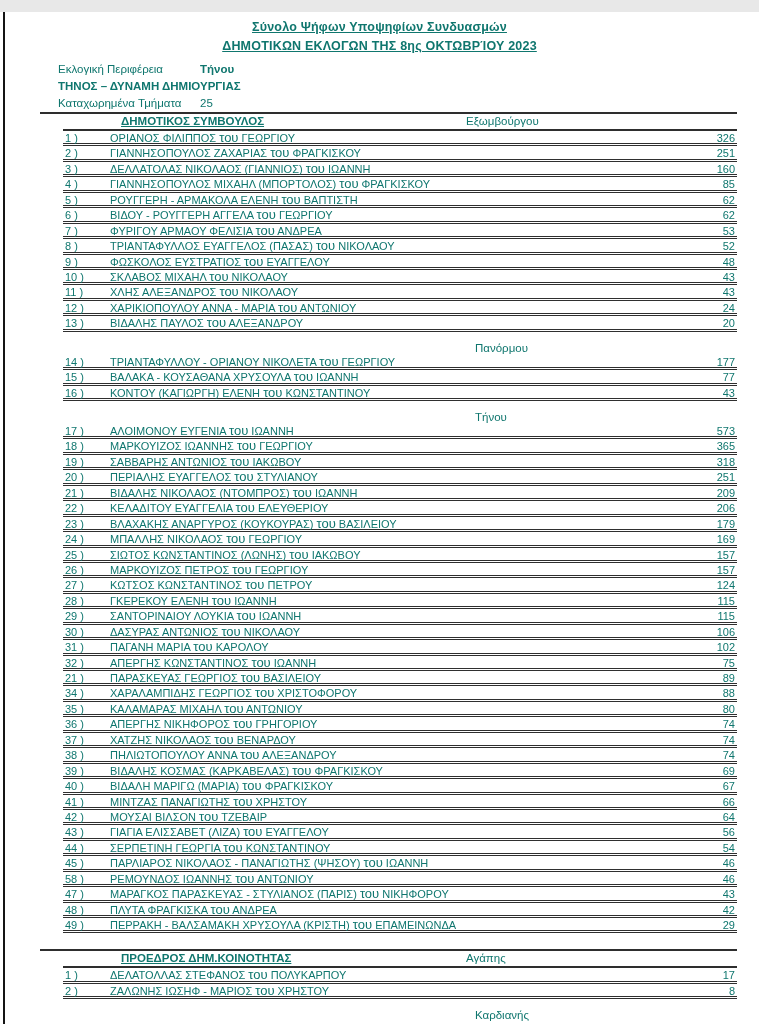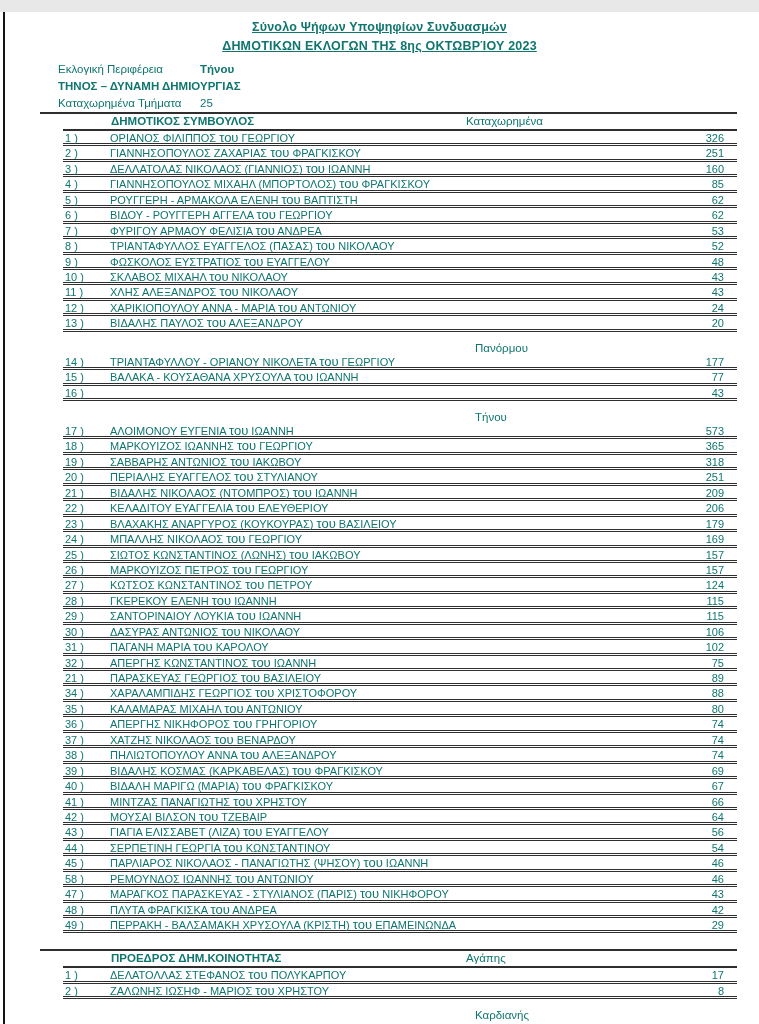--- a/index.html
+++ b/index.html
@@ -24,33 +24,33 @@
 
   .office-section + .office-section{margin-top:16px;}
   .office-header{
     position:relative;height:17px;line-height:16px;font-size:11.5px;
     border-bottom:2px solid #2e2e2e;
   }
   .office-header::before{
     content:"";position:absolute;top:0;left:-23px;right:0;height:0;
     border-top:2px solid #2e2e2e;
   }
-  .office-title{position:absolute;left:48px;top:1px;font-weight:bold;}
+  .office-title{position:absolute;left:58px;top:1px;font-weight:bold;text-decoration:underline;}
   .office-district{position:absolute;left:403px;top:1px;}
 
   .sub-district{position:relative;height:14px;margin-top:9px;font-size:11.5px;line-height:14px;}
   .sub-district span{position:absolute;left:412px;}
 
   .crow{
     box-sizing:border-box;position:relative;height:15.45px;
     border-bottom:3px double #2f2f2f;font-size:11px;line-height:12.5px;
   }
   .crow .num{position:absolute;left:2px;top:1px;}
   .crow .nm{position:absolute;left:47px;top:1px;white-space:nowrap;}
-  .crow .votes{position:absolute;right:13px;top:1px;text-align:center;}
+  .crow .votes{position:absolute;right:2px;top:1px;text-align:center;}
   .tou{font-size:13px;}
 </style>
 </head>
 <body>
 
 <div class="doc">
   <div class="page-edge"></div>
 
   <div class="titles">
     <div class="title">Σύνολο Ψήφων Υποψηφίων Συνδυασμών</div>
@@ -68,21 +68,21 @@
     <div class="meta-row">
       <span class="meta-label">Καταχωρημένα Τμήματα</span>
       <span class="meta-value">25</span>
     </div>
   </div>
 
   <div class="table">
       <div class="office-section">
         <div class="office-header">
           <span class="office-title">ΔΗΜΟΤΙΚΟΣ ΣΥΜΒΟΥΛΟΣ</span>
-          <span class="office-district">Καταχωρημένα</span>
+          <span class="office-district">Εξωμβούργου</span>
         </div>
         <div class="crow">
           <span class="num">1 )</span>
           <span class="nm">ΟΡΙΑΝΟΣ ΦΙΛΙΠΠΟΣ <span class="tou">του</span> ΓΕΩΡΓΙΟΥ</span>
           <span class="votes">326</span>
         </div>
         <div class="crow">
           <span class="num">2 )</span>
           <span class="nm">ΓΙΑΝΝΗΣΟΠΟΥΛΟΣ ΖΑΧΑΡΙΑΣ <span class="tou">του</span> ΦΡΑΓΚΙΣΚΟΥ</span>
           <span class="votes">251</span>
@@ -150,20 +150,21 @@
           <span class="nm">ΤΡΙΑΝΤΑΦΥΛΛΟΥ - ΟΡΙΑΝΟΥ ΝΙΚΟΛΕΤΑ <span class="tou">του</span> ΓΕΩΡΓΙΟΥ</span>
           <span class="votes">177</span>
         </div>
         <div class="crow">
           <span class="num">15 )</span>
           <span class="nm">ΒΑΛΑΚΑ - ΚΟΥΣΑΘΑΝΑ ΧΡΥΣΟΥΛΑ <span class="tou">του</span> ΙΩΑΝΝΗ</span>
           <span class="votes">77</span>
         </div>
         <div class="crow">
           <span class="num">16 )</span>
+          <span class="nm">ΚΟΝΤΟΥ (ΚΑΓΙΩΡΓΗ) ΕΛΕΝΗ <span class="tou">του</span> ΚΩΝΣΤΑΝΤΙΝΟΥ</span>
           <span class="votes">43</span>
         </div>
         <div class="sub-district">
           <span>Τήνου</span>
         </div>
         <div class="crow">
           <span class="num">17 )</span>
           <span class="nm">ΑΛΟΙΜΟΝΟΥ ΕΥΓΕΝΙΑ <span class="tou">του</span> ΙΩΑΝΝΗ</span>
           <span class="votes">573</span>
         </div>

